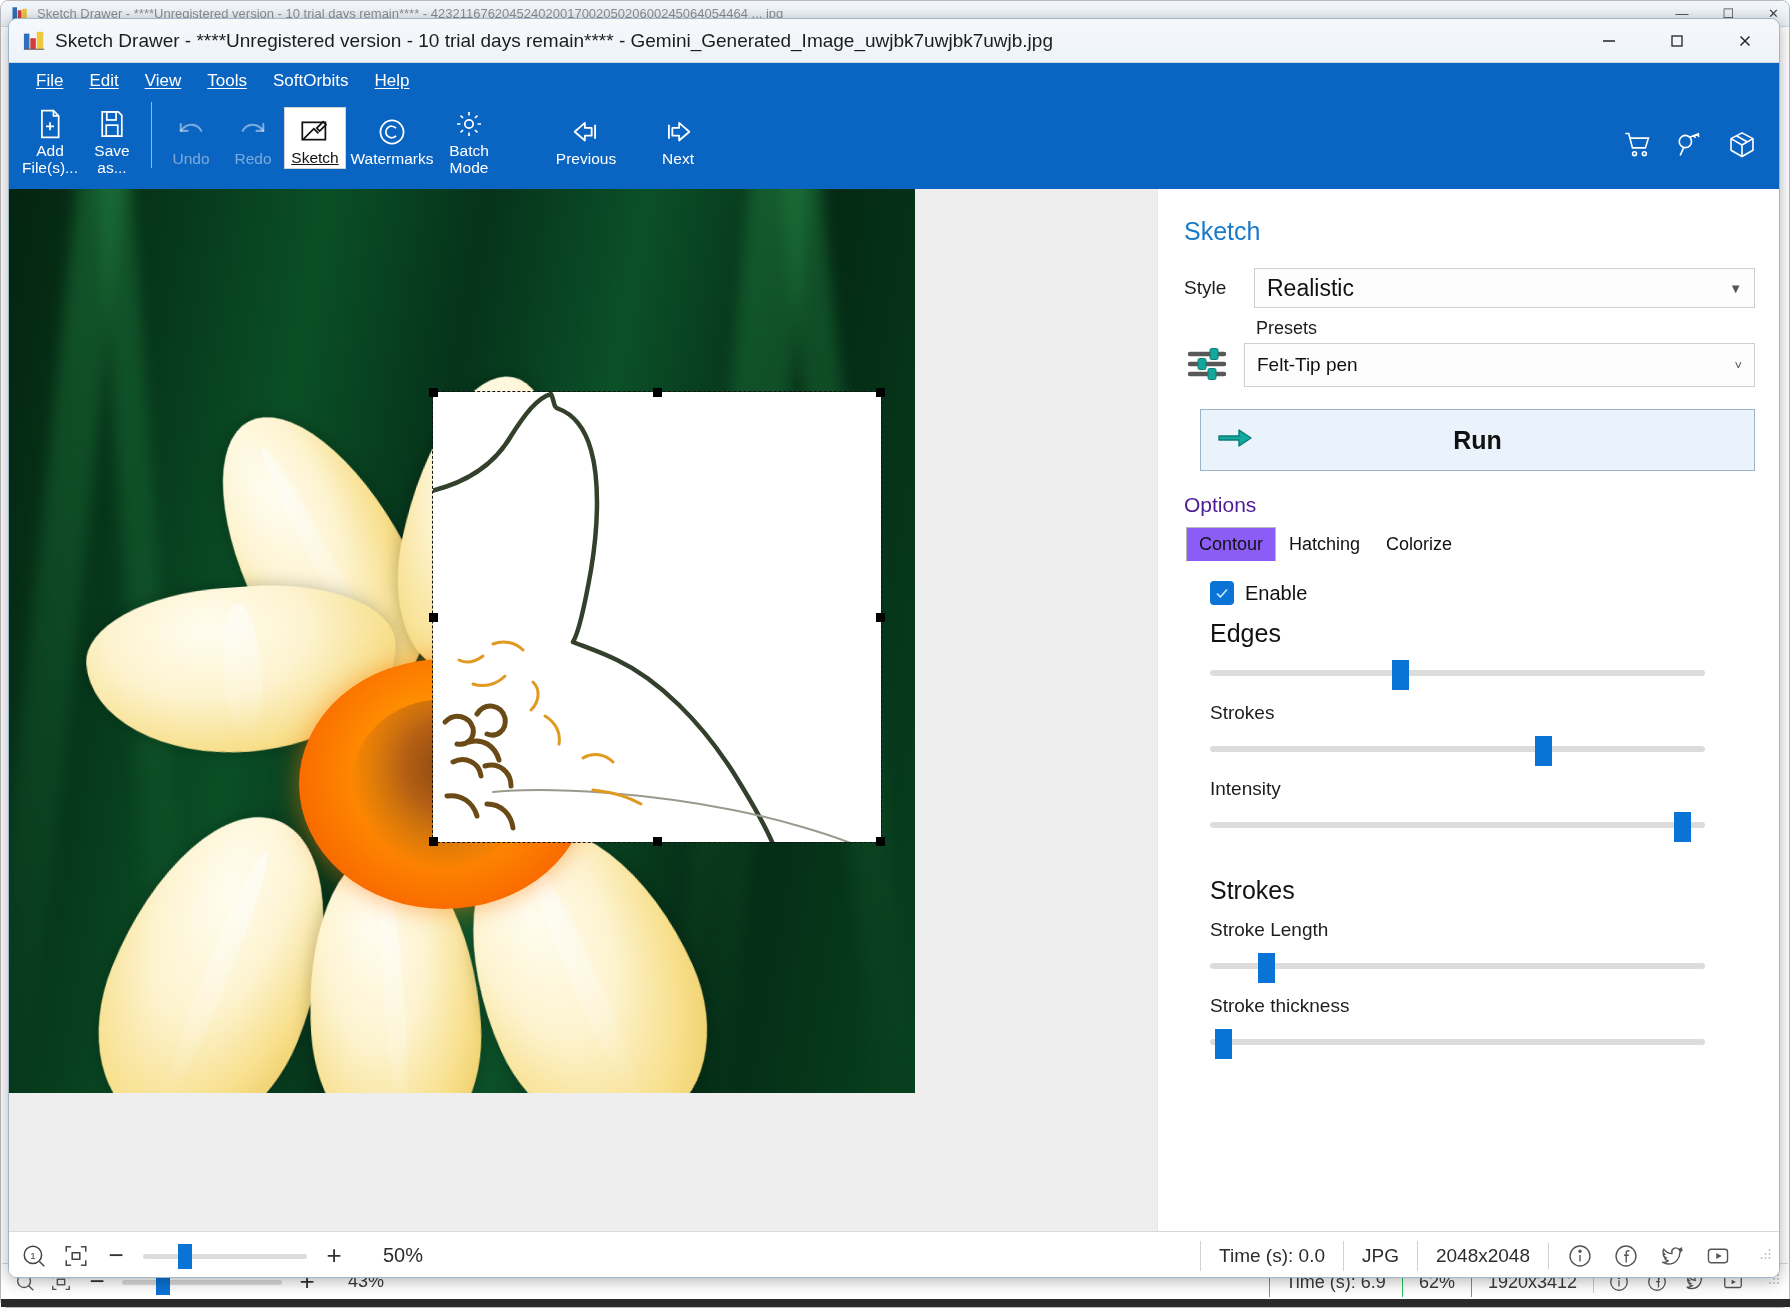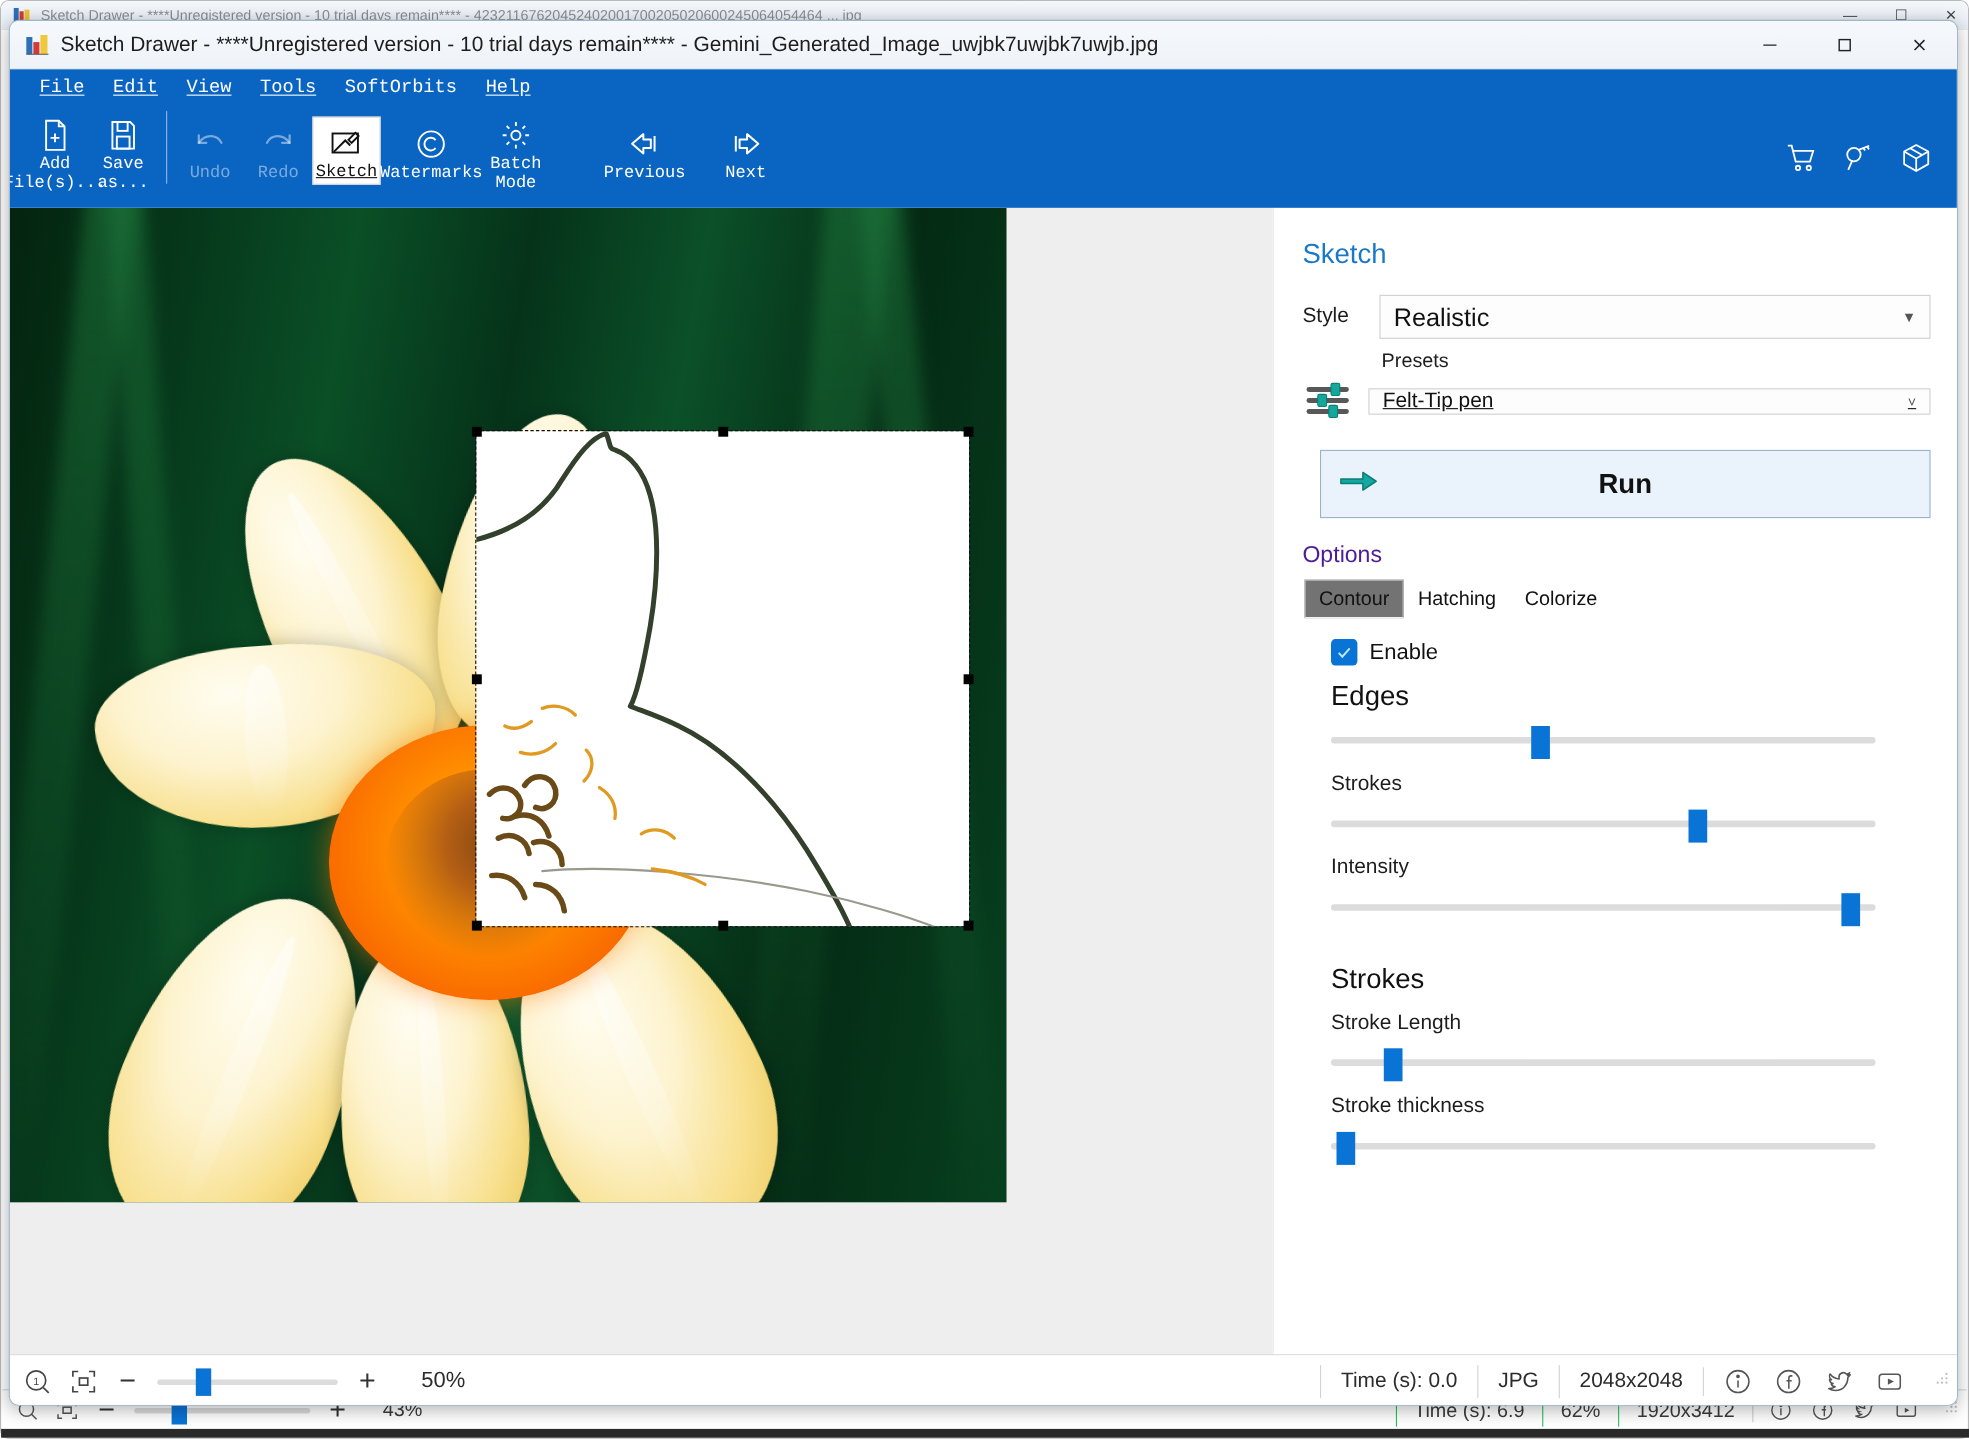--- a/index.html
+++ b/index.html
@@ -75,21 +75,20 @@
     display: flex; align-items: center; justify-content: center;
     color: #222;
   }
 
   
   #ribbon {
     height: 126px; width: 100%;
     background: #0a64c2;
     position: relative;
     color: #ffffff;
-    font-family: Liberation Mono, monospace;
   }
   #menubar {
     display: flex; gap: 0px; padding: 5px 14px 0 14px;
     font-size: 17px;
   }
   .menu-item {
     padding: 3px 13px; color: #ffffff; cursor: default; white-space: nowrap;
   }
   .menu-item u { text-underline-offset: 2px; }
 
@@ -190,21 +189,21 @@
     font-weight: 400;
   }
   .row { display: flex; align-items: center; }
   #style-row { margin-bottom: 4px; }
   .field-label { font-size: 19px; color: #1d1d1d; width: 70px; }
   .combo {
     flex: 1; height: 40px; background: #fdfdfd; border: 1px solid #cfcfcf;
     display: flex; align-items: center; padding: 0 12px;
     font-size: 23px; color: #111; position: relative;
   }
-  .combo.small { height: 24px; font-size: 19px; text-decoration: underline; }
+  .combo.small { height: 44px; font-size: 19px; }
   .combo .caret { margin-left: auto; font-size: 13px; color: #555; }
   #presets-label { font-size: 18px; color: #1d1d1d; margin: 10px 0 4px 72px; }
   #presets-row { display: flex; align-items: center; gap: 12px; }
   #sliders-icon { width: 48px; height: 44px; flex: none; }
 
   #run-button {
     margin-top: 22px; margin-left: 16px;
     height: 62px; background: #eaf3fb; border: 1px solid #9cb4c6;
     display: flex; align-items: center; justify-content: center;
     position: relative; cursor: pointer;
@@ -212,21 +211,21 @@
   #run-arrow { position: absolute; left: 16px; top: 50%; transform: translateY(-50%); }
   #run-label { font-size: 25px; font-weight: bold; color: #111; }
 
   #options-label { font-size: 21px; color: #4c1d95; margin: 22px 0 10px 0; }
 
   #tabs { display: flex; align-items: flex-end; border-bottom: 1px solid transparent; margin-left: 2px; }
   .tab {
     font-size: 18px; padding: 6px 12px 6px 12px; color: #111; cursor: default;
     border: 1px solid transparent;
   }
-  .tab.active { border: 1px solid #b9b9b9; border-bottom-color: #fff; background: #737373; }
+  .tab.active { border: 1px solid #b9b9b9; border-bottom-color: #fff; background: #8b5cf6; }
 
   #tabbody { padding-left: 26px; padding-top: 18px; }
   #enable-row { display: flex; align-items: center; gap: 11px; margin-bottom: 12px; }
   #enable-box {
     width: 24px; height: 24px; background: #0a73d6; border-radius: 4px;
     display: flex; align-items: center; justify-content: center;
   }
   #enable-label { font-size: 20px; color: #111; }
 
   .group-head { font-size: 25px; color: #111; margin: 14px 0 2px 0; }

